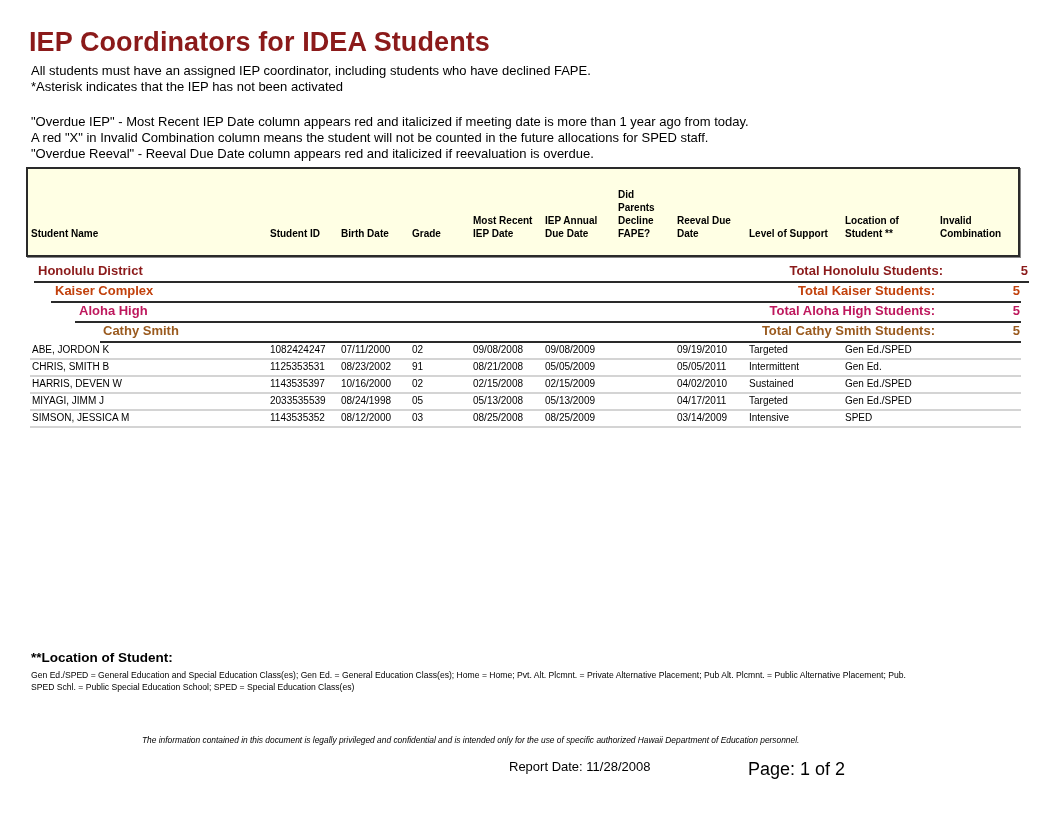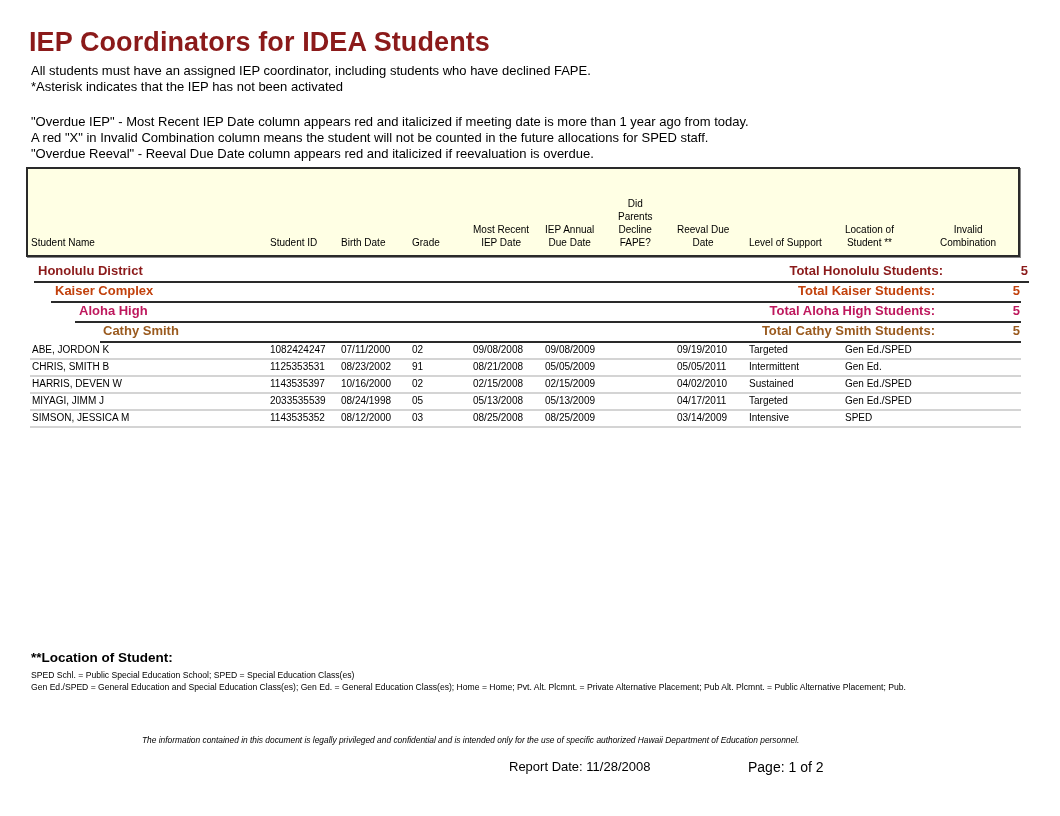--- a/index.html
+++ b/index.html
@@ -7,37 +7,37 @@
          font-family: "Liberation Sans", sans-serif; color: #000; }
   .title { position: absolute; left: 29px; top: 27px; font-size: 27px; font-weight: bold; color: #8b1a1a; letter-spacing: 0.1px; }
   .intro { position: absolute; left: 31px; top: 63px; font-size: 13px; line-height: 16px; }
   .intro2 { position: absolute; left: 31px; top: 114px; font-size: 13px; line-height: 16px; }
   .intro p, .intro2 p { margin: 0; white-space: nowrap; }
 
   .hdrbox { position: absolute; left: 26px; top: 167px; width: 994px; height: 90px;
             background: #ffffe4; border: 2px solid #2a2a2a; box-sizing: border-box;
             box-shadow: 1px 1px 0 #888; }
   .hdrbox .grouping { position: absolute; left: 4px; top: 4px; font-size: 12.5px; font-weight: bold; }
-  .col-h { position: absolute; bottom: 6px; font-size: 10px; font-weight: normal; line-height: 13px; text-align: center; }
+  .col-h { position: absolute; bottom: 15px; font-size: 10px; font-weight: bold; line-height: 13px; }
 
   .group-row { position: absolute; height: 20px; border-bottom: 2px solid #2a2a2a; font-size: 13px; font-weight: bold; }
   .group-row .gname { position: absolute; top: 2px; }
   .group-row .gtotal { position: absolute; top: 2px; right: 86px; }
   .group-row .gcount { position: absolute; top: 2px; right: 1px; }
 
   .data-row { position: absolute; left: 30px; width: 991px; height: 17px; border-bottom: 2px solid #d4d4d4; font-size: 10px; }
   .data-row span { position: absolute; top: 3px; white-space: nowrap; }
 
   .loc-title { position: absolute; left: 31px; top: 650px; font-size: 13.5px; font-weight: bold; }
   .loc-body { position: absolute; left: 31px; top: 669px; font-size: 8.6px; line-height: 12px; width: 980px; }
   .loc-body p { margin: 0; white-space: nowrap; }
 
   .disclaimer { position: absolute; left: 142px; top: 735px; font-size: 8.4px; font-style: italic; white-space: nowrap; }
   .report-date { position: absolute; left: 509px; top: 759px; font-size: 13px; white-space: nowrap; }
-  .page-info { position: absolute; left: 748px; top: 759px; font-size: 14px; white-space: nowrap; }
+  .page-info { position: absolute; left: 748px; top: 759px; font-size: 18px; white-space: nowrap; }
 </style>
 </head>
 <body>
 
 <div class="title">IEP Coordinators for IDEA Students</div>
 
 <div class="intro">
   <p>All students must have an assigned IEP coordinator, including students who have declined FAPE.</p>
   <p>*Asterisk indicates that the IEP has not been activated</p>
 </div>
@@ -174,19 +174,19 @@
   <span style="left:515px">08/25/2009</span>
   <span style="left:588px"></span>
   <span style="left:647px">03/14/2009</span>
   <span style="left:719px">Intensive</span>
   <span style="left:815px">SPED</span>
   <span style="left:910px"></span>
 </div>
 
 <div class="loc-title">**Location of Student:</div>
 <div class="loc-body">
+  <p>Gen Ed./SPED = General Education and Special Education Class(es); Gen Ed. = General Education Class(es); Home = Home; Pvt. Alt. Plcmnt. = Private Alternative Placement; Pub Alt. Plcmnt. = Public Alternative Placement; Pub.</p>
   <p>SPED Schl. = Public Special Education School; SPED = Special Education Class(es)</p>
-  <p>Gen Ed./SPED = General Education and Special Education Class(es); Gen Ed. = General Education Class(es); Home = Home; Pvt. Alt. Plcmnt. = Private Alternative Placement; Pub Alt. Plcmnt. = Public Alternative Placement; Pub.</p>
 </div>
 
 <div class="disclaimer">The information contained in this document is legally privileged and confidential and is intended only for the use of specific authorized Hawaii Department of Education personnel.</div>
 <div class="report-date">Report Date:  11/28/2008</div>
 <div class="page-info">Page:  1 of 2</div>
 
 </body></html>

